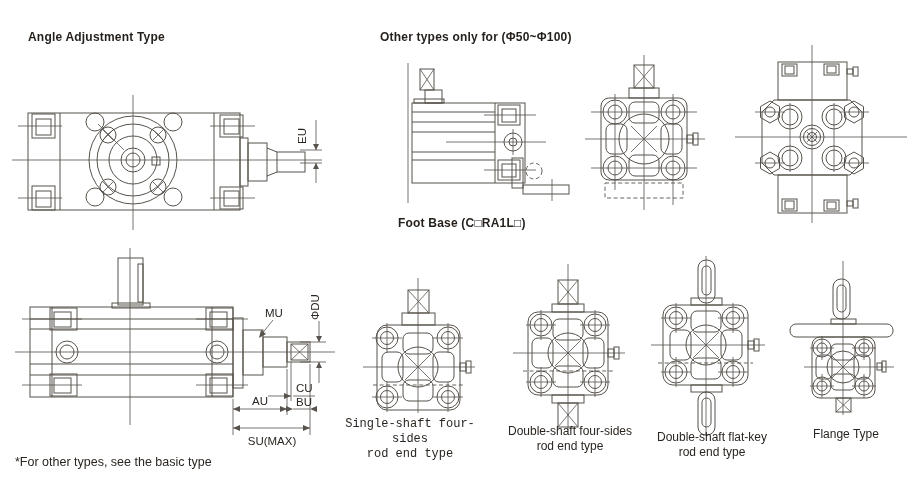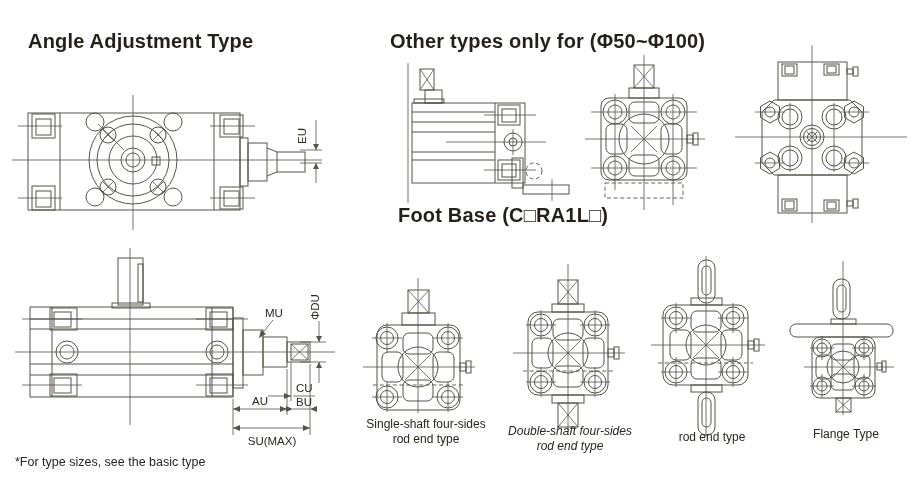--- a/index.html
+++ b/index.html
@@ -1,36 +1,36 @@
 <!DOCTYPE html>
 <html><head>
 <meta charset="utf-8">
 <style>
   html,body{margin:0;padding:0;background:#fff;}
   .page{position:relative;width:920px;height:500px;background:#fff;overflow:hidden;
         font-family:"Liberation Sans",sans-serif;color:#241f1b;}
-  .hd{position:absolute;font-size:20px;font-weight:bold;color:#241f1b;white-space:nowrap;letter-spacing:.2px;}
+  .hd{position:absolute;font-size:12px;font-weight:bold;color:#241f1b;white-space:nowrap;letter-spacing:.2px;}
   .note{position:absolute;font-size:12.5px;color:#2a2520;white-space:nowrap;}
   .cap{position:absolute;text-align:center;font-size:12px;line-height:15px;color:#2a2520;}
   svg.dr{position:absolute;overflow:visible;}
   .ln{stroke:#57524b;stroke-width:1;fill:none;}
   .thin{stroke:#57524b;stroke-width:.8;fill:none;}
   .dash{stroke:#57524b;stroke-width:.9;fill:none;stroke-dasharray:4 2.6;}
   .ah{fill:#57524b;stroke:none;}
   text.dim{font-family:"Liberation Sans",sans-serif;font-size:11.5px;fill:#2a2520;}
 </style>
 </head>
 <body>
 
 <div class="page">
 
   <div class="hd" style="left:28px;top:30px;">Angle Adjustment Type</div>
-  <div class="hd" style="left:390px;top:30px;">Other types only for (Φ50~Φ100)</div>
-  <div class="hd" style="left:398px;top:204px;">Foot Base (C□RA1L□)</div>
-  <div class="note" style="left:15px;top:455px;">*For type sizes, see the basic type</div>
+  <div class="hd" style="left:380px;top:30px;">Other types only for (Φ50~Φ100)</div>
+  <div class="hd" style="left:398px;top:216px;">Foot Base (C□RA1L□)</div>
+  <div class="note" style="left:15px;top:455px;">*For other types, see the basic type</div>
 
   <svg class="dr" style="left:10px;top:88px;" width="322" height="150" viewBox="0 0 322 150">
     <g>
       <rect class="ln" x="18" y="25" width="212" height="97"></rect>
       <line class="ln" x1="50" y1="25" x2="50" y2="122"></line>
       <line class="ln" x1="204" y1="25" x2="204" y2="122"></line>
     </g>
     <g>
       <rect class="ln" x="22" y="26" width="23" height="24"></rect>
         <rect class="ln" x="26" y="31" width="15" height="16"></rect>
@@ -508,28 +508,29 @@
       <rect class="ln" x="95" y="108" width="5" height="7"></rect>
       <rect class="ln" x="100" y="106" width="4" height="11"></rect>
     </g>
     <g>
       <rect class="ln" x="54" y="143" width="15" height="14"></rect>
       <line class="thin" x1="54" y1="143" x2="69" y2="157"></line>
         <line class="thin" x1="54" y1="157" x2="69" y2="143"></line>
     </g>
   </svg>
 
-  <div class="cap" style="left:358px;top:417px;width:136px;">
+  <div class="cap" style="left:342px;top:417px;width:136px;font-family:Liberation Mono, monospace;">
     <span style="display:block">Single-shaft four-sides</span>
     <span style="display:block">rod end type</span>
   </div>
-  <div class="cap" style="left:496px;top:424px;width:148px;font-style:italic;">
+  <div class="cap" style="left:496px;top:424px;width:148px;">
     <span style="display:block">Double-shaft four-sides</span>
     <span style="display:block">rod end type</span>
   </div>
   <div class="cap" style="left:642px;top:430px;width:140px;">
+    <span style="display:block">Double-shaft flat-key</span>
     <span style="display:block">rod end type</span>
   </div>
   <div class="cap" style="left:782px;top:427px;width:128px;">
     <span style="display:block">Flange Type</span>
   </div>
 
 </div>
 
 </body></html>

